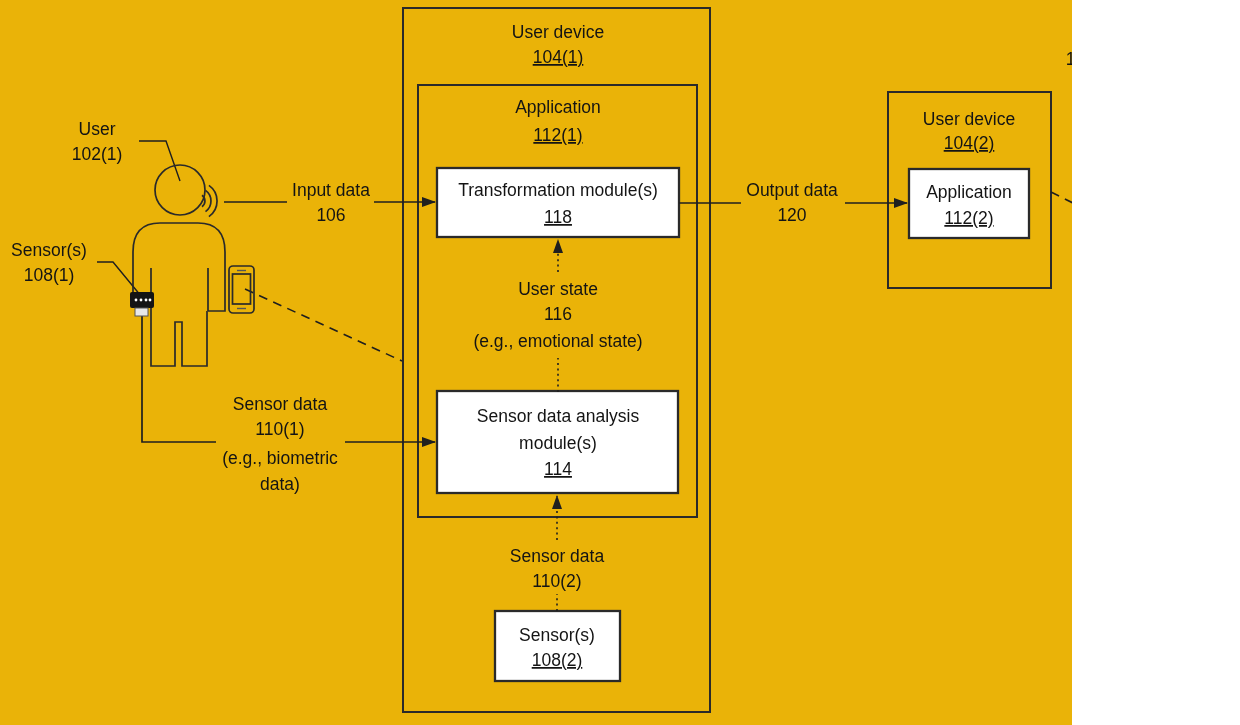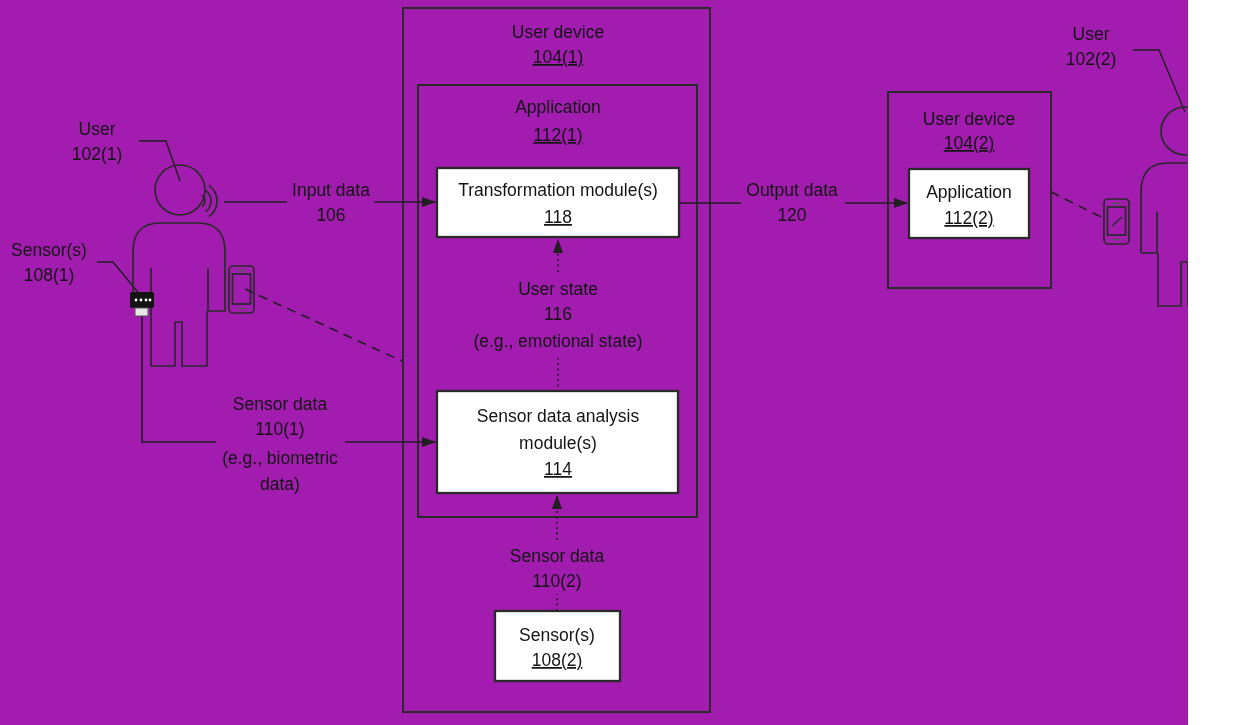--- a/index.html
+++ b/index.html
@@ -1,16 +1,16 @@
 <!DOCTYPE html>
 <html><head>
 <meta charset="utf-8">
 <style>
   html,body{margin:0;padding:0;background:#ffffff;}
-  .stage{position:relative;width:1188px;height:725px;background:#a21caf;overflow:hidden;}
+  .stage{position:relative;width:1072px;height:725px;background:#eab308;overflow:hidden;}
   svg{display:block;}
   svg text{
     font-family:"Liberation Sans","DejaVu Sans",sans-serif;
     font-size:17.5px;
     fill:#141414;
   }
   svg text.u{text-decoration:underline;}
   .box{fill:none;stroke:#2a2a2a;stroke-width:2px;}
   .modbox{fill:#ffffff;stroke:#2a2a2a;stroke-width:2.3px;}
   .ln{fill:none;stroke:#1f1f1f;stroke-width:1.7px;}

